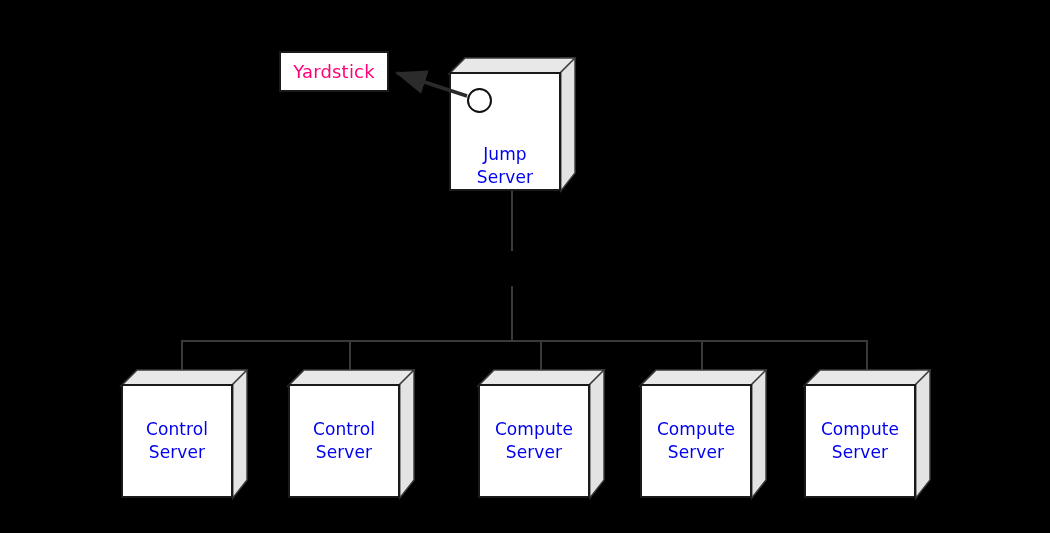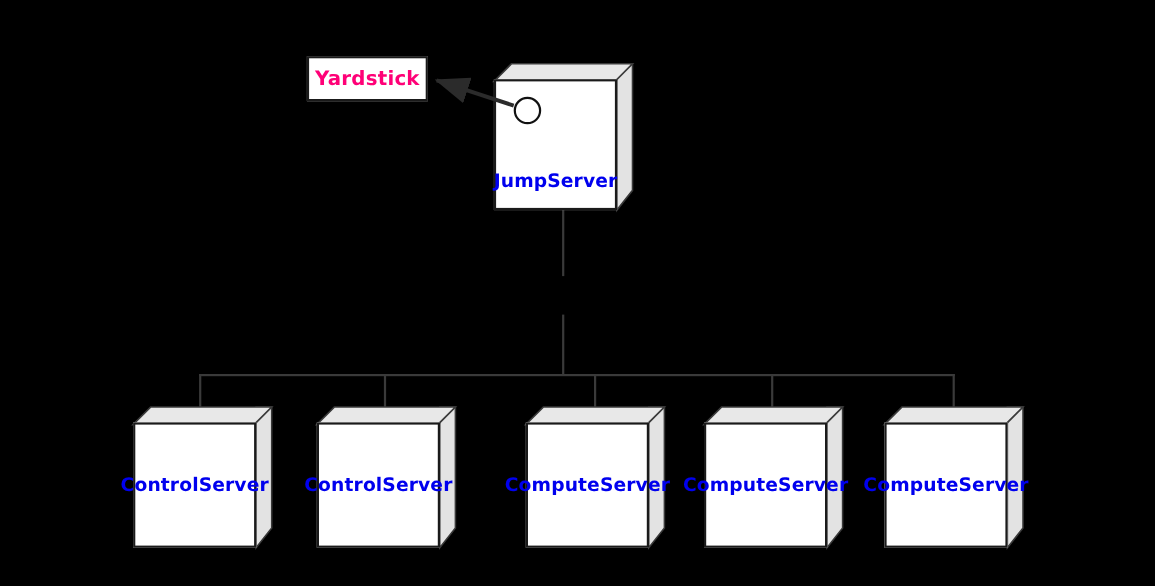--- a/index.html
+++ b/index.html
@@ -9,21 +9,20 @@
   }
   body {
     font-family: "DejaVu Sans", sans-serif;
   }
   #canvas {
     position: relative;
     width: 1050px;
     height: 533px;
     background: #000000;
     overflow: hidden;
-    font-weight: bold;
   }
 
   
   .box3d {
     position: absolute;
   }
   .box3d .face-front {
     position: absolute;
     left: 0;
     top: 14px;
@@ -52,21 +51,21 @@
   }
   .box3d svg { display: block; overflow: visible; }
 
   .box-label {
     position: absolute;
     left: 0;
     top: 14px;
     width: 100%;
     height: calc(100% - 14px);
     display: flex;
-    flex-direction: row;
+    flex-direction: column;
     align-items: center;
     justify-content: center;
     z-index: 5;
     color: #0000ee;
     font-size: 17px;
     line-height: 1.35;
     letter-spacing: 0.1px;
     pointer-events: none;
   }
   .box-label span { display: block; text-align: center; white-space: nowrap; }

